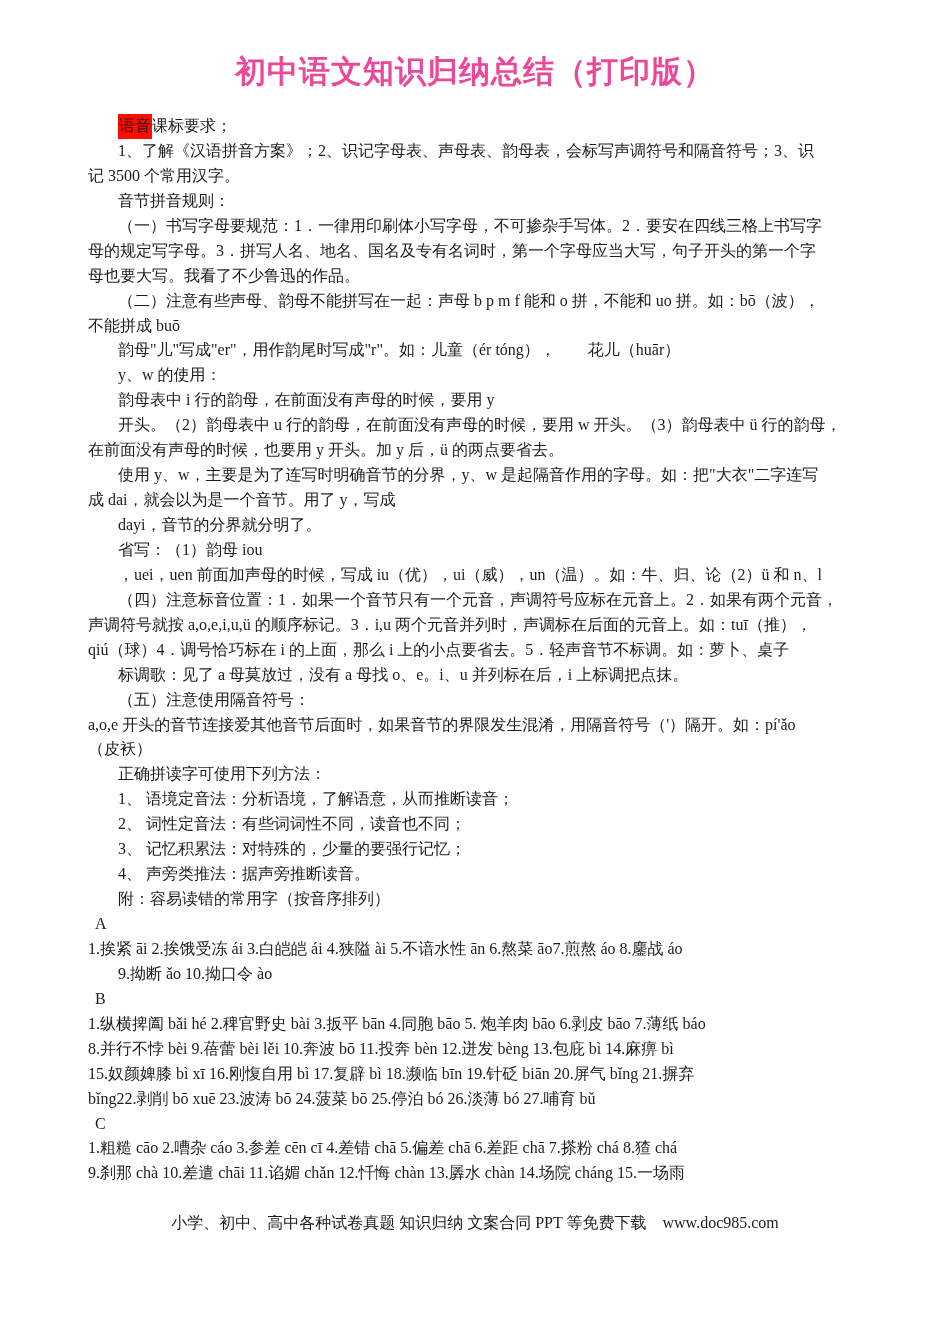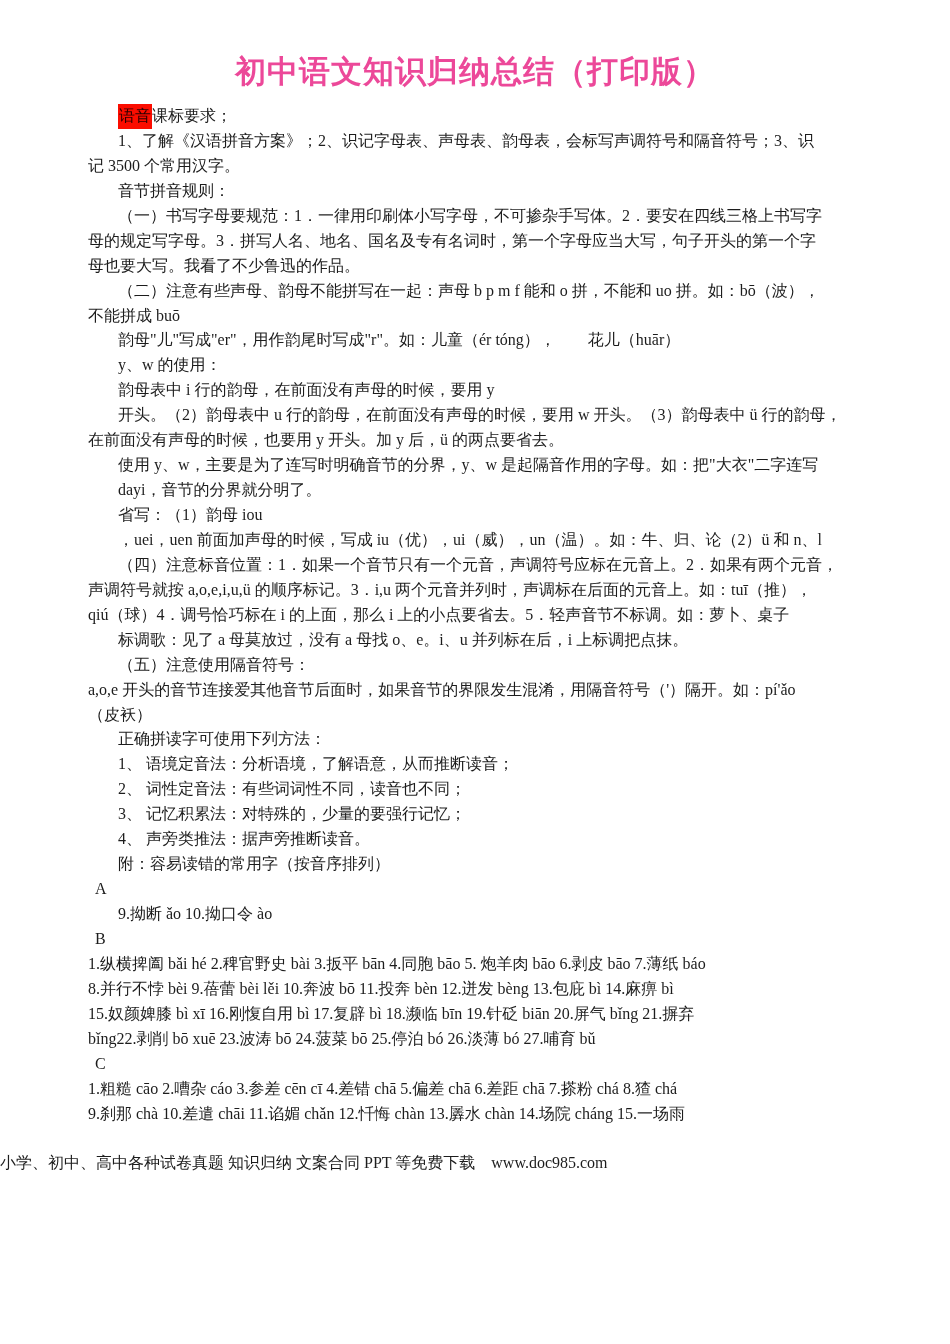--- a/index.html
+++ b/index.html
@@ -18,39 +18,40 @@
   .doc-title{
     margin-top:54px;
     text-align:center;
     font-size:31px;
     font-weight:bold;
     line-height:36px;
     letter-spacing:1px;
     white-space:nowrap;
   }
   .doc-body{
-    margin-top:14px;
+    margin-top:24px;
     padding-left:88px;
     padding-right:80px;
   }
   .line{
     font-size:16px;
     line-height:24.95px;
     height:24.95px;
     white-space:nowrap;
   }
   .line.ind{padding-left:30px;}
   .line.abc{padding-left:7px;}
   .hl{
     display:inline-block;
     padding:0 1px;
     color:#2b0000;
   }
   .doc-footer{
     margin-top:27px;
+    text-align:center;
     font-size:16px;
     white-space:nowrap;
   }
 </style>
 </head>
 <body>
 
 <div class="page">
   <div class="doc-title" style="color: #ec4899;">初中语文知识归纳总结（打印版）</div>
 
@@ -63,37 +64,39 @@
       <div class="line">母的规定写字母。3．拼写人名、地名、国名及专有名词时，第一个字母应当大写，句子开头的第一个字</div>
       <div class="line">母也要大写。我看了不少鲁迅的作品。</div>
       <div class="line ind">（二）注意有些声母、韵母不能拼写在一起：声母 b p m f 能和 o 拼，不能和 uo 拼。如：bō（波），</div>
       <div class="line">不能拼成 buō</div>
       <div class="line ind">韵母"儿"写成"er"，用作韵尾时写成"r"。如：儿童（ér tóng），　　花儿（huār）</div>
       <div class="line ind">y、w 的使用：</div>
       <div class="line ind">韵母表中 i 行的韵母，在前面没有声母的时候，要用 y</div>
       <div class="line ind">开头。（2）韵母表中 u 行的韵母，在前面没有声母的时候，要用 w 开头。（3）韵母表中 ü 行的韵母，</div>
       <div class="line">在前面没有声母的时候，也要用 y 开头。加 y 后，ü 的两点要省去。</div>
       <div class="line ind">使用 y、w，主要是为了连写时明确音节的分界，y、w 是起隔音作用的字母。如：把"大衣"二字连写</div>
+      <div class="line">成 dai，就会以为是一个音节。用了 y，写成</div>
       <div class="line ind">dayi，音节的分界就分明了。</div>
       <div class="line ind">省写：（1）韵母 iou</div>
       <div class="line ind">，uei，uen 前面加声母的时候，写成 iu（优），ui（威），un（温）。如：牛、归、论（2）ü 和 n、l</div>
       <div class="line ind">（四）注意标音位置：1．如果一个音节只有一个元音，声调符号应标在元音上。2．如果有两个元音，</div>
       <div class="line">声调符号就按 a,o,e,i,u,ü 的顺序标记。3．i,u 两个元音并列时，声调标在后面的元音上。如：tuī（推），</div>
       <div class="line">qiú（球）4．调号恰巧标在 i 的上面，那么 i 上的小点要省去。5．轻声音节不标调。如：萝卜、桌子</div>
       <div class="line ind">标调歌：见了 a 母莫放过，没有 a 母找 o、e。i、u 并列标在后，i 上标调把点抹。</div>
       <div class="line ind">（五）注意使用隔音符号：</div>
       <div class="line">a,o,e 开头的音节连接爱其他音节后面时，如果音节的界限发生混淆，用隔音符号（'）隔开。如：pí'ǎo</div>
       <div class="line">（皮袄）</div>
       <div class="line ind">正确拼读字可使用下列方法：</div>
       <div class="line ind">1、 语境定音法：分析语境，了解语意，从而推断读音；</div>
       <div class="line ind">2、 词性定音法：有些词词性不同，读音也不同；</div>
       <div class="line ind">3、 记忆积累法：对特殊的，少量的要强行记忆；</div>
       <div class="line ind">4、 声旁类推法：据声旁推断读音。</div>
       <div class="line ind">附：容易读错的常用字（按音序排列）</div>
       <div class="line abc">A</div>
+      <div class="line">1.挨紧 āi 2.挨饿受冻 ái 3.白皑皑 ái 4.狭隘 ài 5.不谙水性 ān 6.熬菜 āo7.煎熬 áo 8.鏖战 áo</div>
       <div class="line ind">9.拗断 ǎo 10.拗口令 ào</div>
       <div class="line abc">B</div>
       <div class="line">1.纵横捭阖 bǎi hé 2.稗官野史 bài 3.扳平 bān 4.同胞 bāo 5. 炮羊肉 bāo 6.剥皮 bāo 7.薄纸 báo</div>
       <div class="line">8.并行不悖 bèi 9.蓓蕾 bèi lěi 10.奔波 bō 11.投奔 bèn 12.迸发 bèng 13.包庇 bì 14.麻痹 bì</div>
       <div class="line">15.奴颜婢膝 bì xī 16.刚愎自用 bì 17.复辟 bì 18.濒临 bīn 19.针砭 biān 20.屏气 bǐng 21.摒弃</div>
       <div class="line">bǐng22.剥削 bō xuē 23.波涛 bō 24.菠菜 bō 25.停泊 bó 26.淡薄 bó 27.哺育 bǔ</div>
       <div class="line abc">C</div>
       <div class="line">1.粗糙 cāo 2.嘈杂 cáo 3.参差 cēn cī 4.差错 chā 5.偏差 chā 6.差距 chā 7.搽粉 chá 8.猹 chá</div>
       <div class="line">9.刹那 chà 10.差遣 chāi 11.谄媚 chǎn 12.忏悔 chàn 13.羼水 chàn 14.场院 cháng 15.一场雨</div>
     </div>

